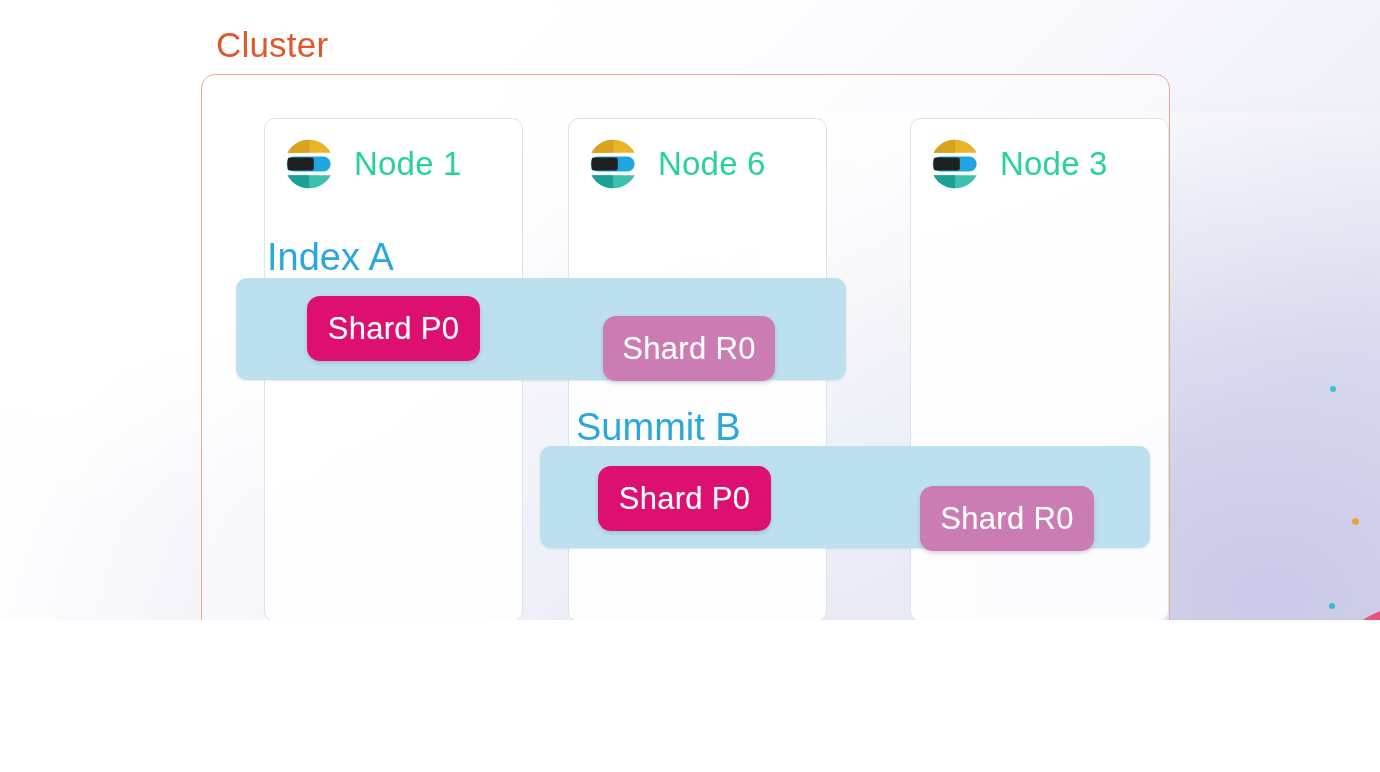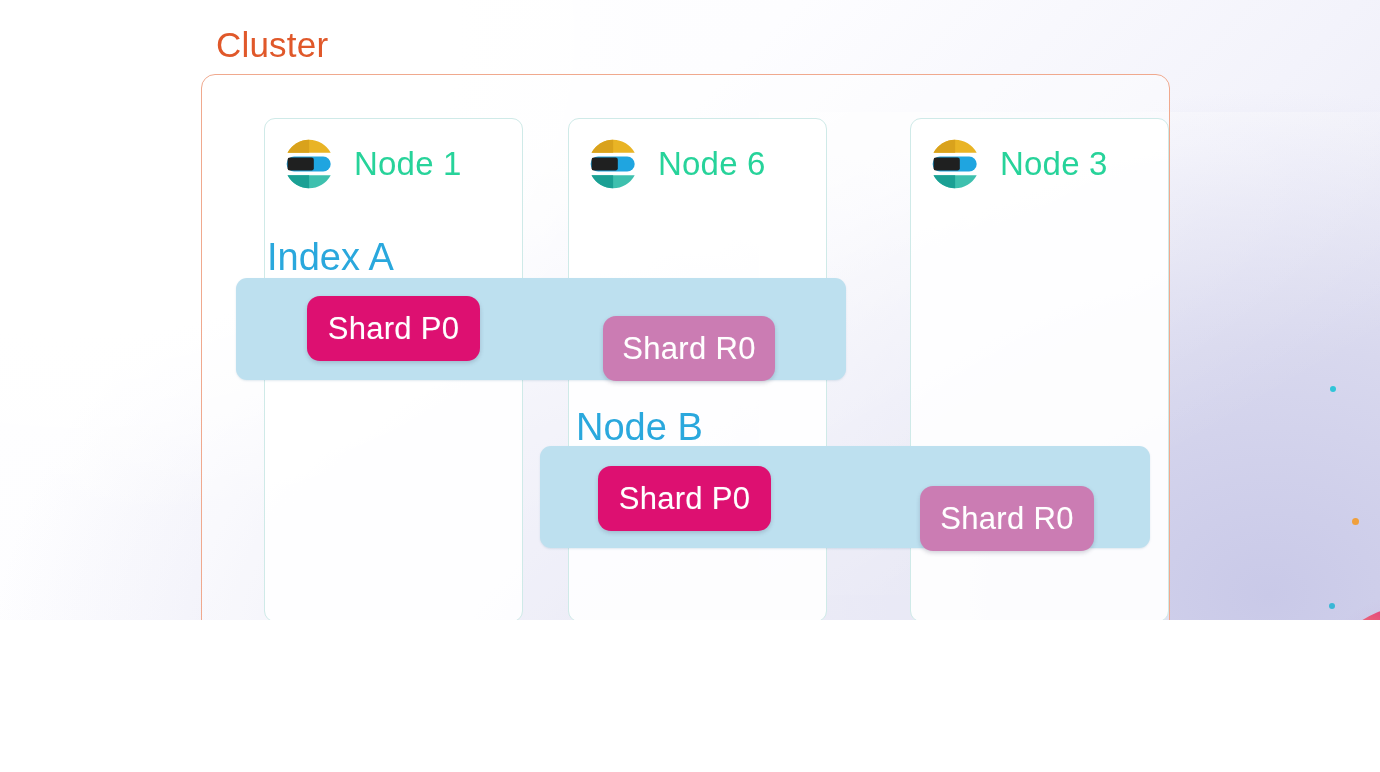--- a/index.html
+++ b/index.html
@@ -269,21 +269,21 @@
       </span>
       <span class="node-label">Node 3</span>
     </div>
   </div>
 
   <div class="index-title a">Index A</div>
   <div class="index-bar a"></div>
   <div class="shard primary a-p0">Shard P0</div>
   <div class="shard replica a-r0">Shard R0</div>
 
-  <div class="index-title b">Node B</div>
+  <div class="index-title b">Summit B</div>
   <div class="index-bar b"></div>
   <div class="shard primary b-p0">Shard P0</div>
   <div class="shard replica b-r0">Shard R0</div>
 
   <div class="footer-brand">
     <span>M</span>
     <span class="brand-eye"></span>
   </div>
 
 </div>

